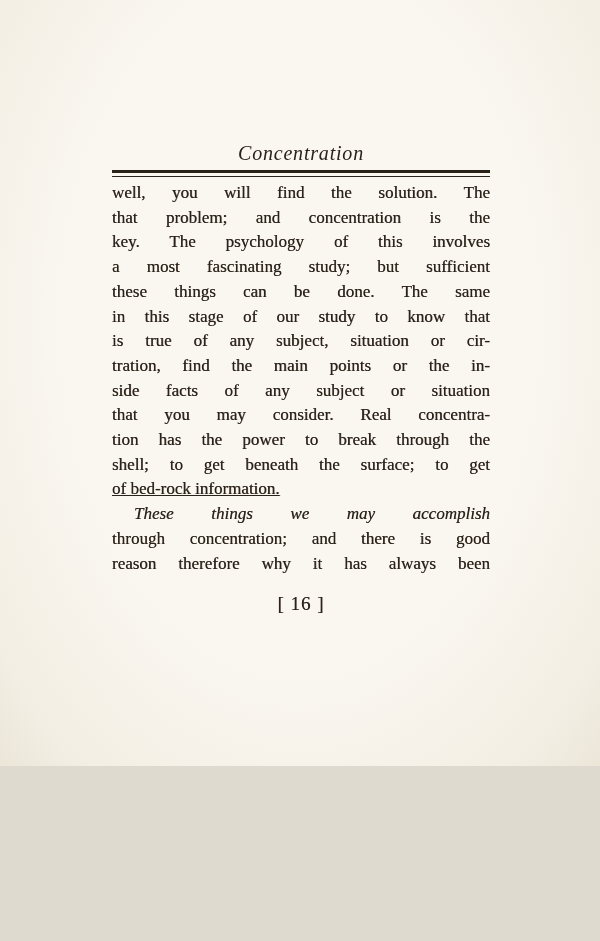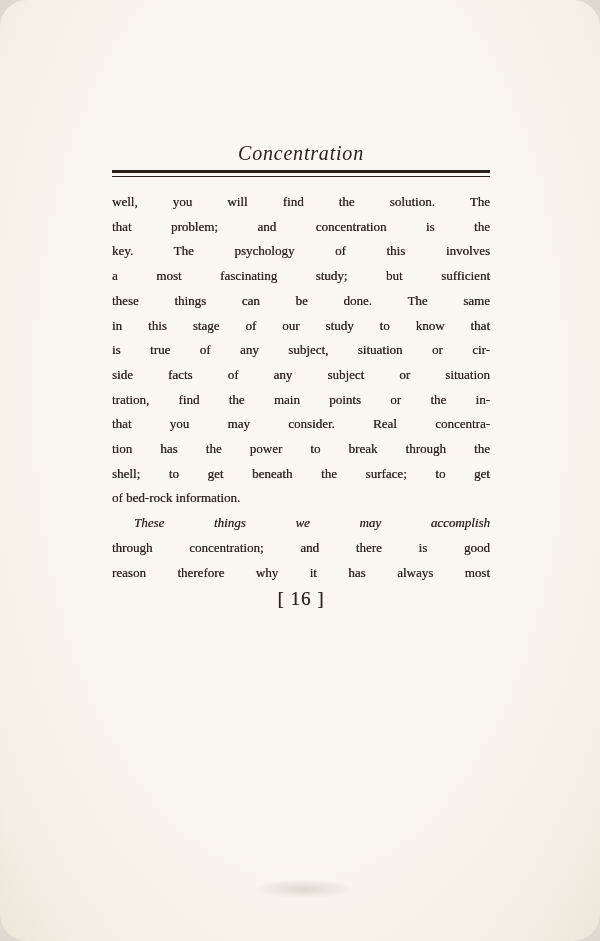--- a/index.html
+++ b/index.html
@@ -3,26 +3,25 @@
 <meta charset="utf-8">
 <style>
   html, body {
     margin: 0;
     padding: 0;
     background: #dedacf;
   }
   .page {
     position: relative;
     width: 600px;
-    height: 941px;
+    height: 766px;
     overflow: hidden;
     background: radial-gradient(ellipse at 50% 42%, #faf7f1 55%, #f2eee3 88%, #ebe6d8 100%);
     font-family: "Liberation Serif", "DejaVu Serif", serif;
     color: #2a2118;
-    border-radius: 27px;
   }
   .content {
     position: absolute;
     left: 112px;
     top: 142px;
     width: 378px;
   }
   .running-header {
     text-align: center;
   }
@@ -31,39 +30,40 @@
     font-size: 20px;
     letter-spacing: 0.8px;
   }
   .double-rule {
     margin-top: 5px;
     height: 3px;
     border-top: 3px solid #2a2118;
     border-bottom: 1.5px solid #2a2118;
   }
   .body-text {
-    margin-top: 13px;
-    font-size: 13px;
+    margin-top: 4px;
+    font-size: 17px;
     line-height: 24.7px;
     text-shadow: 0.35px 0 0 rgba(42, 33, 24, 0.65);
   }
   .line {
     text-align: justify;
     text-align-last: justify;
     text-justify: inter-word;
   }
   .line--end {
     text-align-last: left;
+    text-decoration: underline;
   }
   .line--indent {
     text-indent: 22px;
     font-style: italic;
   }
   .page-number {
-    margin-top: 3px;
+    margin-top: 17px;
     text-align: center;
     font-size: 19px;
     letter-spacing: 1px;
     text-shadow: 0.35px 0 0 rgba(42, 33, 24, 0.65);
   }
   .scan-artifact {
     position: absolute;
     left: 252px;
     top: 879px;
     width: 104px;
@@ -83,29 +83,29 @@
     </header>
 
     <div class="body-text">
       <div class="line">well, you will find the solution.  The</div>
       <div class="line">that problem; and concentration is the</div>
       <div class="line">key.  The psychology of this involves</div>
       <div class="line">a most fascinating study; but sufficient</div>
       <div class="line">these things can be done.  The same</div>
       <div class="line">in this stage of our study to know that</div>
       <div class="line">is true of any subject, situation or cir-</div>
+      <div class="line">tration, find the main points or the in-</div>
       <div class="line">side facts of any subject or situation</div>
-      <div class="line">tration, find the main points or the in-</div>
       <div class="line">that you may consider.  Real concentra-</div>
       <div class="line">tion has the power to break through the</div>
       <div class="line">shell; to get beneath the surface; to get</div>
       <div class="line line--end">of bed-rock information.</div>
 
       <div class="line line--indent">These things we may accomplish</div>
       <div class="line">through concentration; and there is good</div>
-      <div class="line">reason therefore why it has always most</div>
+      <div class="line">reason therefore why it has always been</div>
     </div>
 
     <div class="page-number">[ 16 ]</div>
   </div>
 
   <div class="scan-artifact"></div>
 </div>
 
 </body></html>

